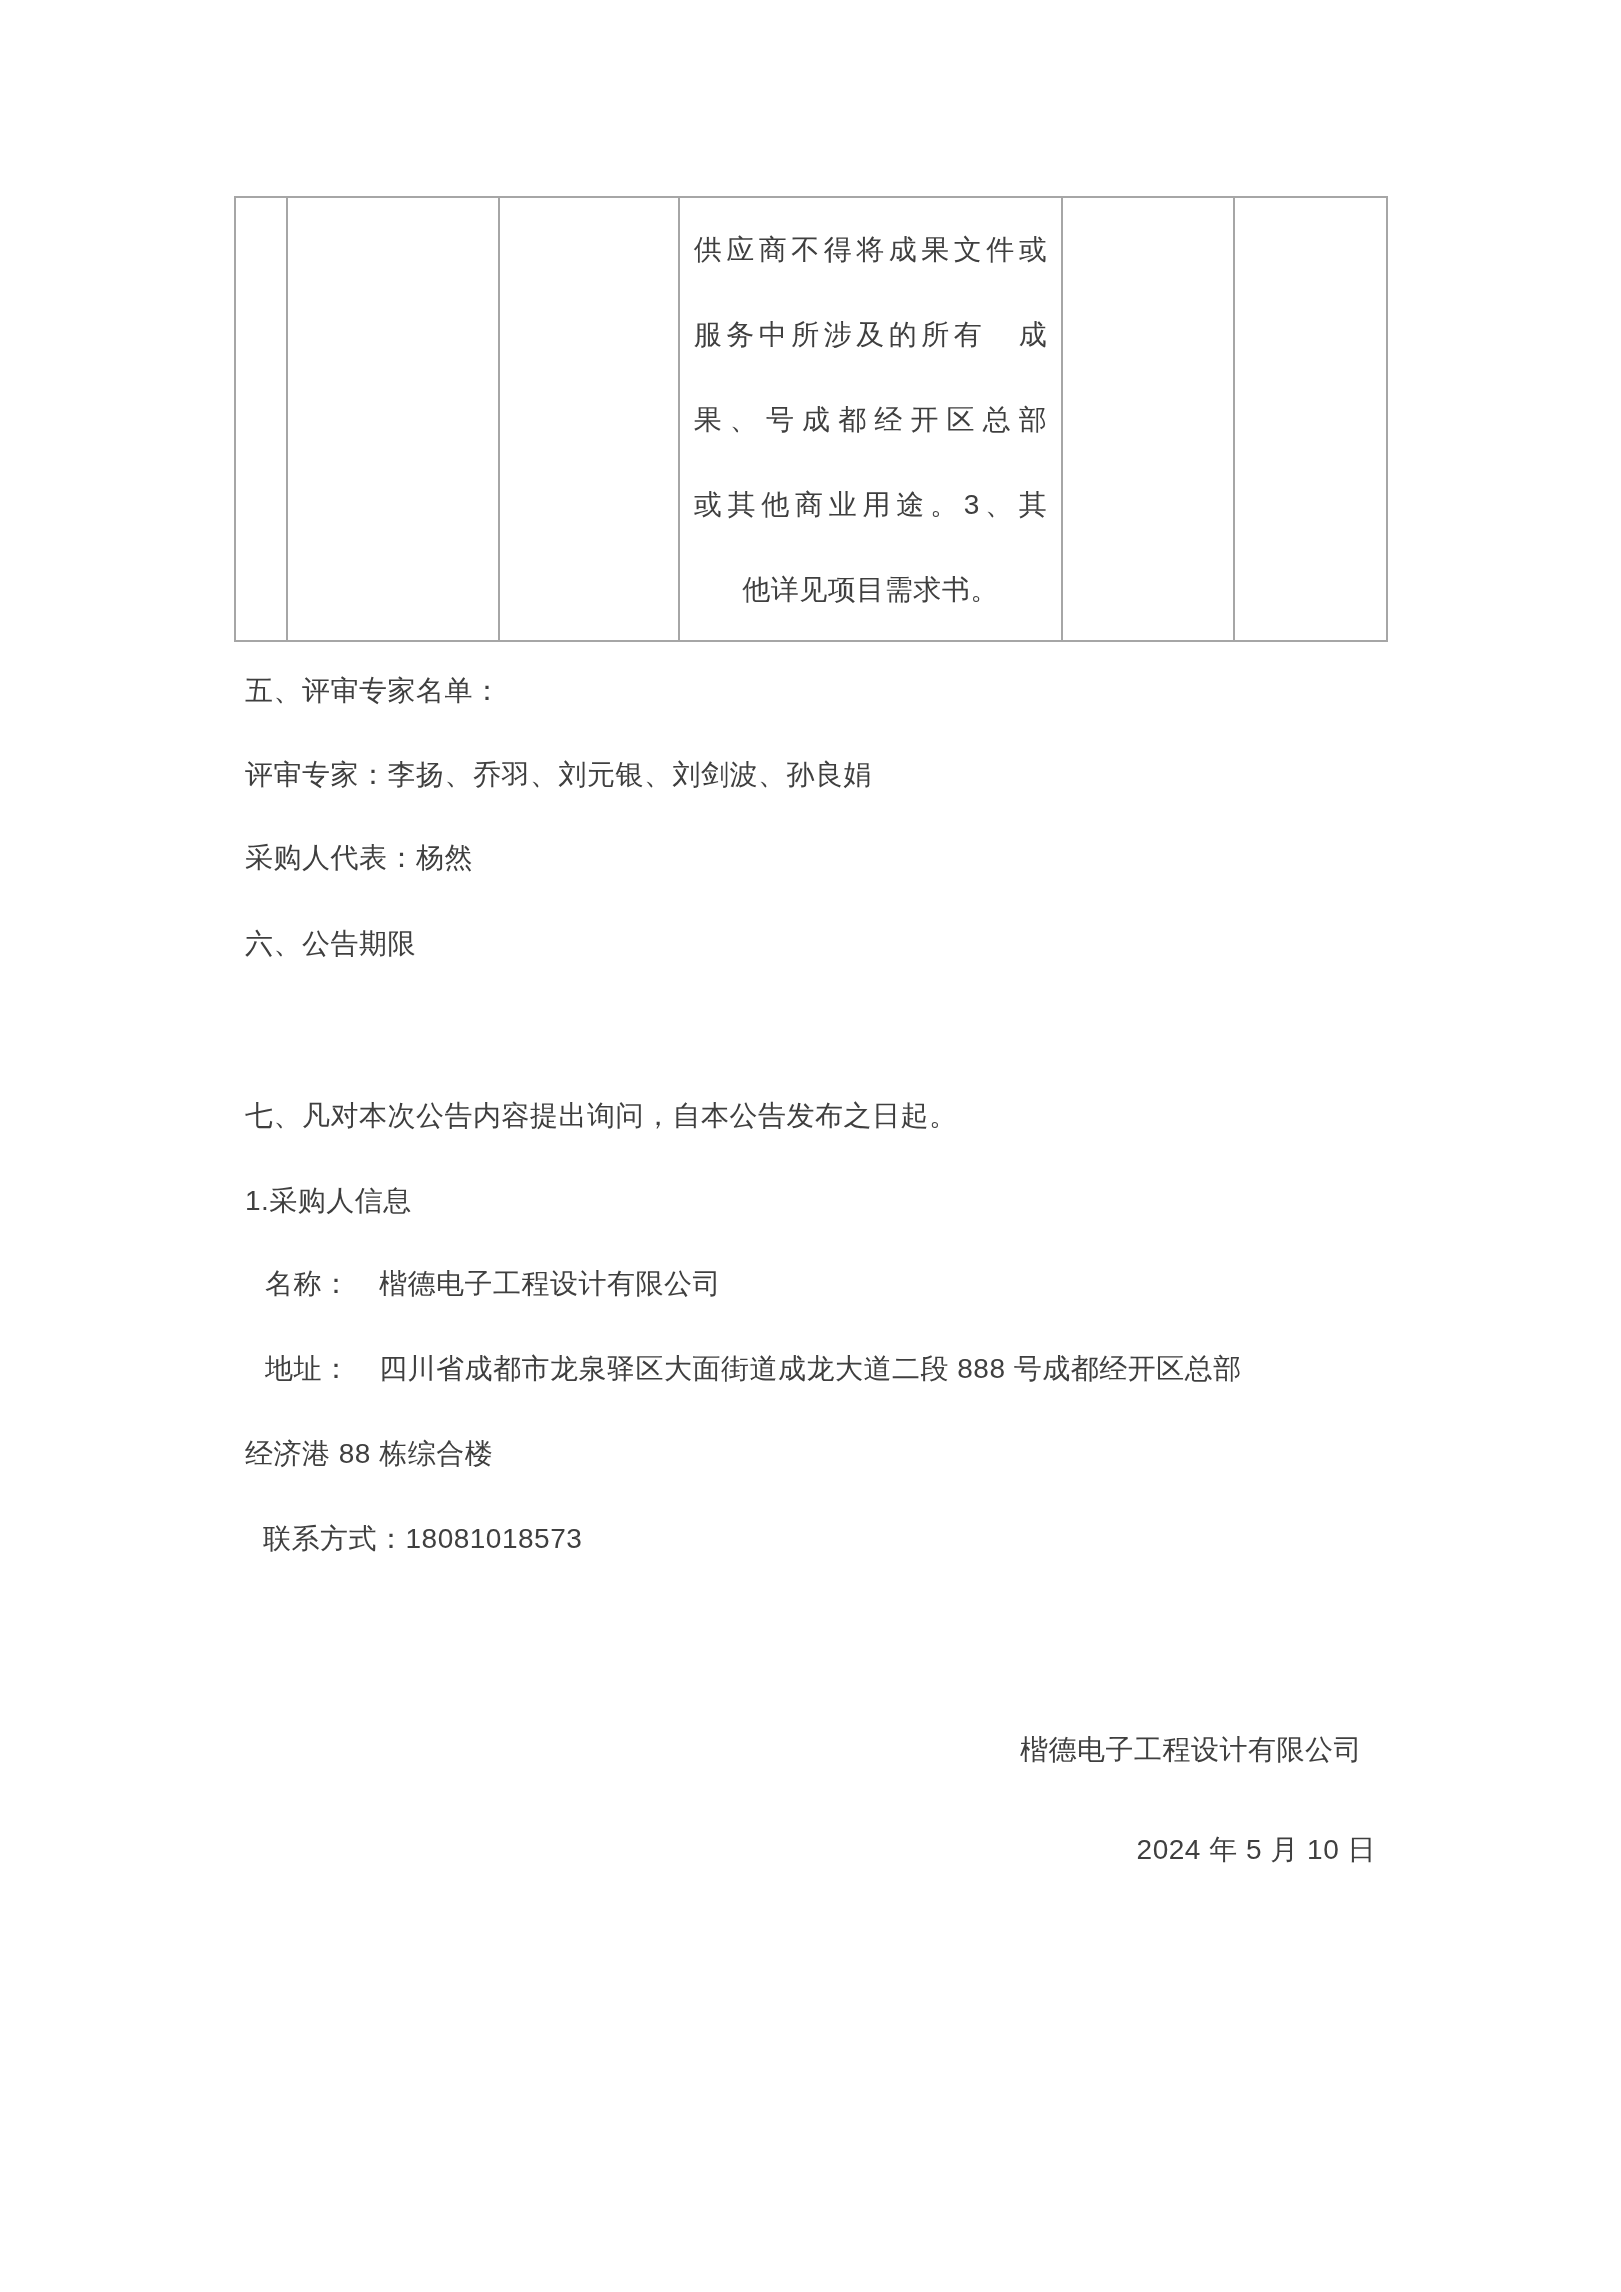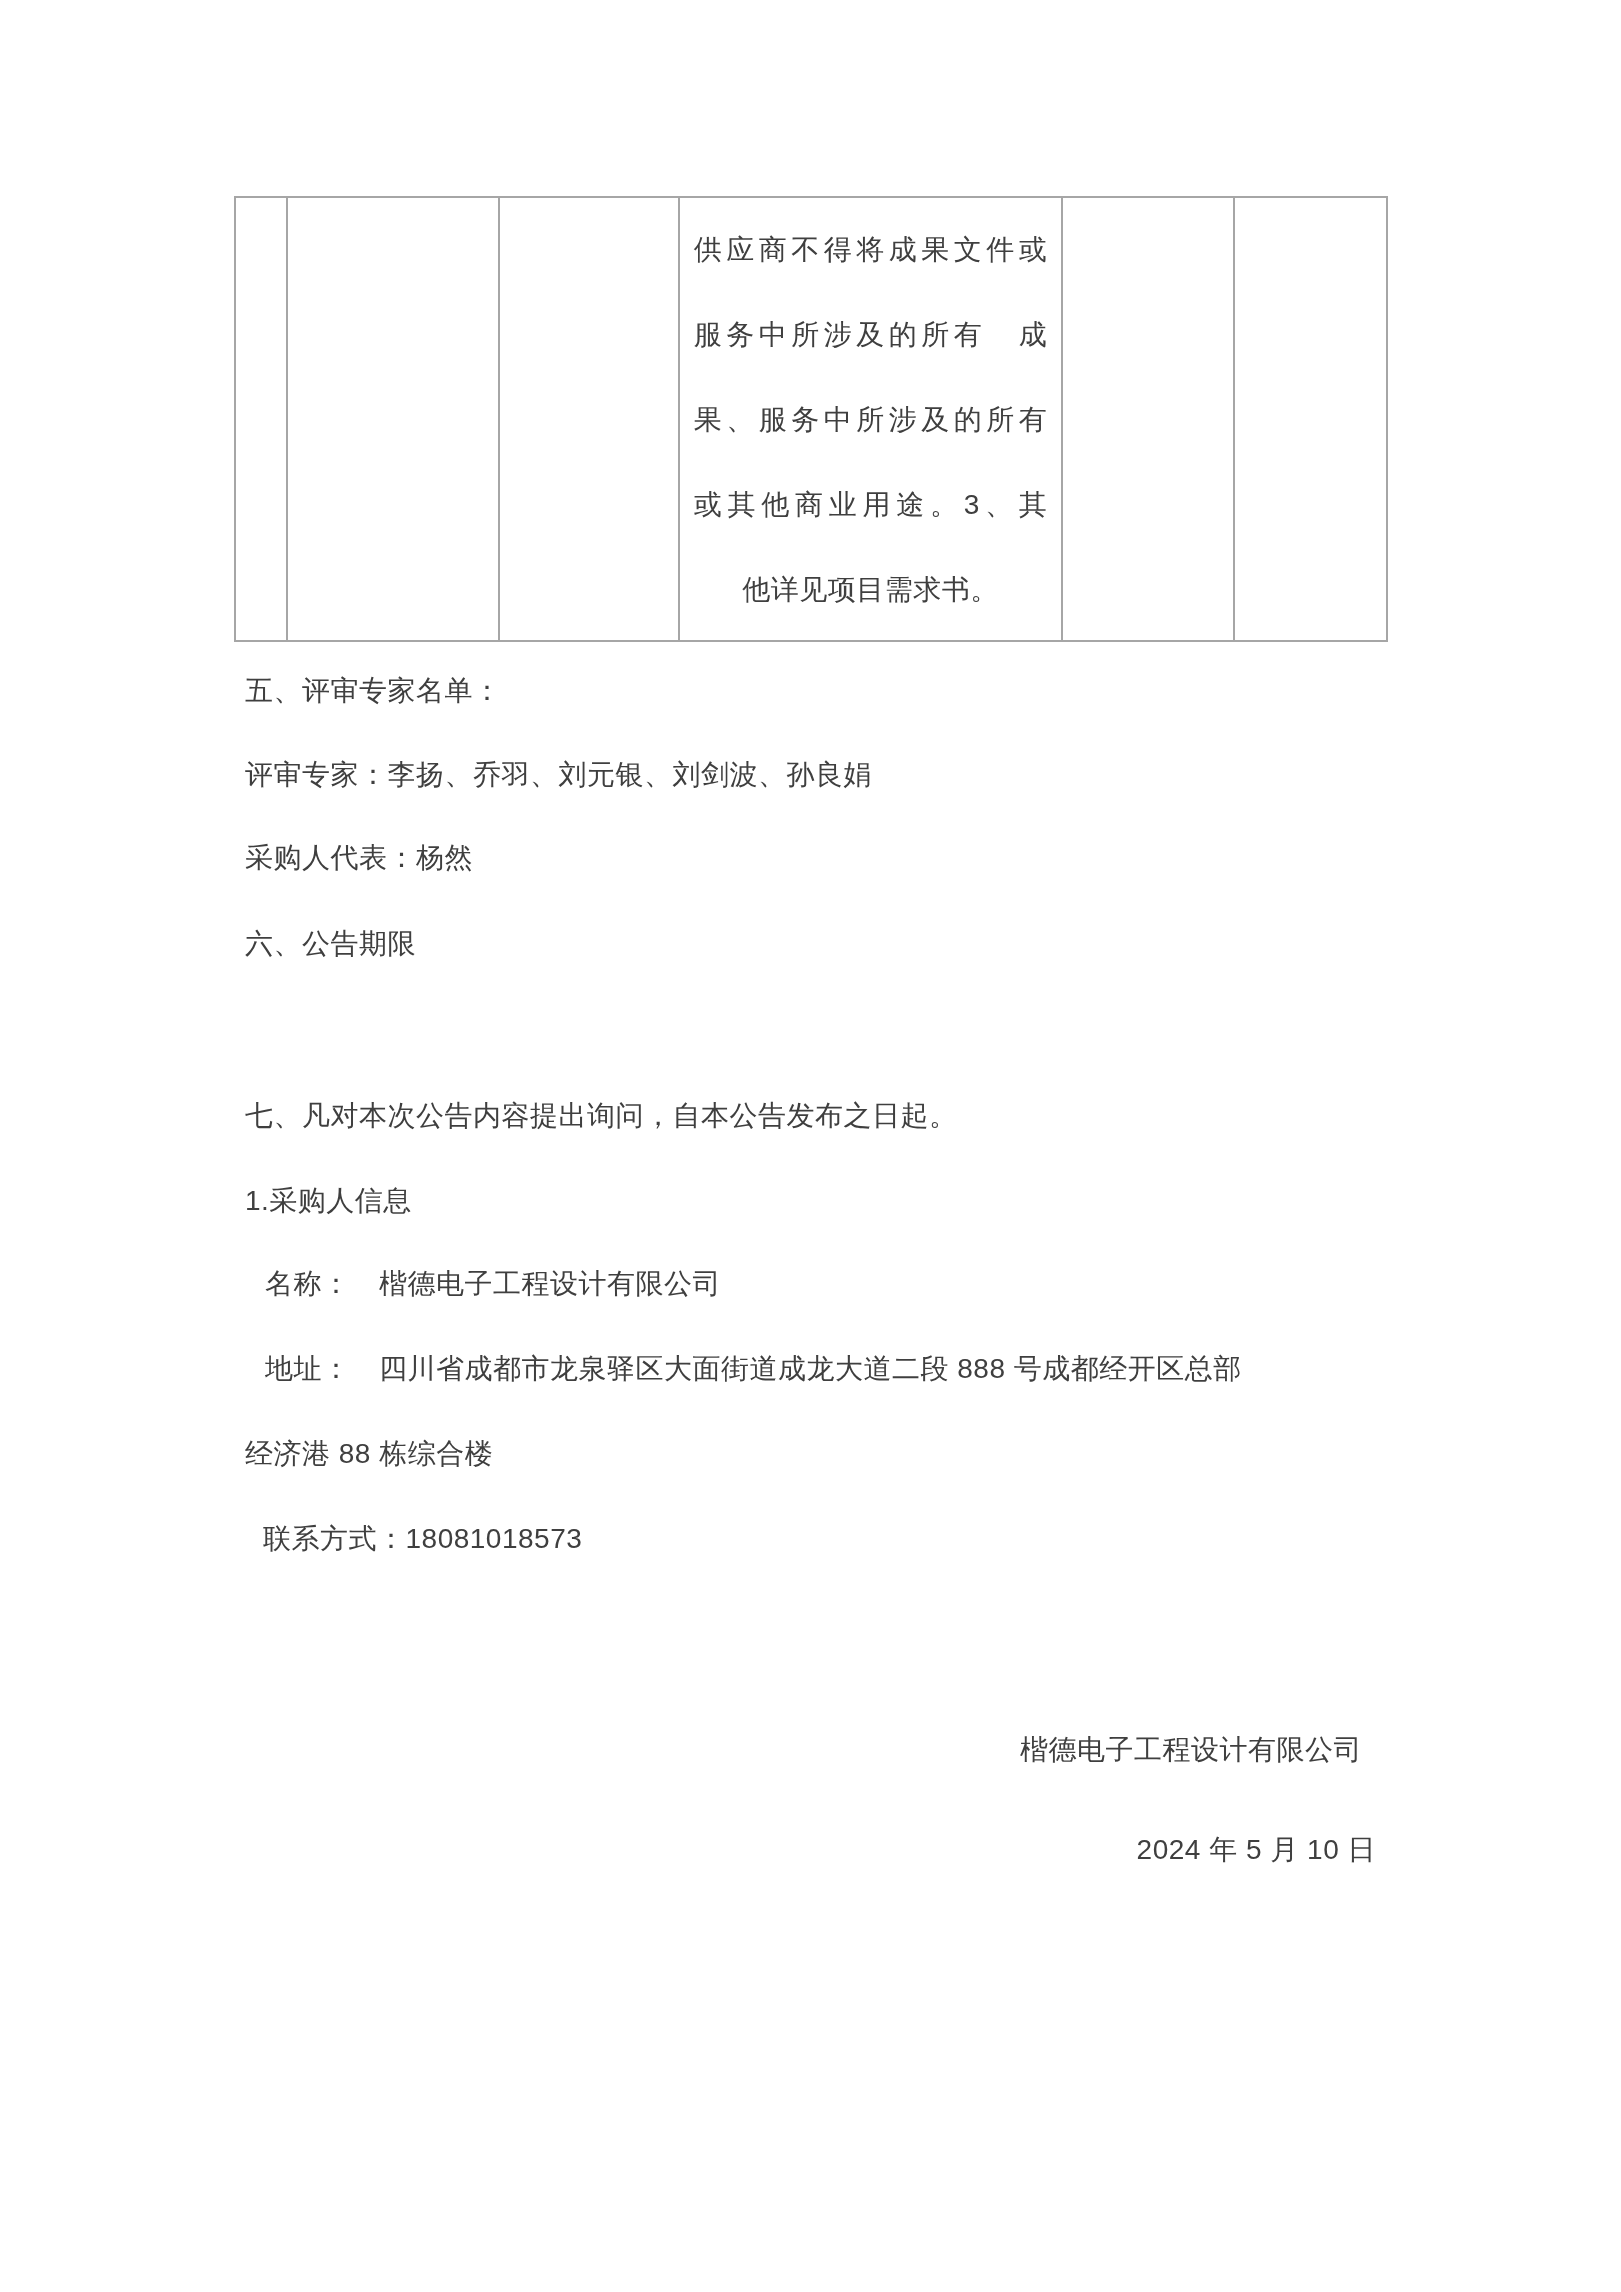--- a/index.html
+++ b/index.html
@@ -53,21 +53,21 @@
     </colgroup>
     <tbody>
       <tr>
         <td></td>
         <td></td>
         <td></td>
         <td>
           <div class="cell-text">
             <div class="cell-line">供应商不得将成果文件或</div>
             <div class="cell-line">服务中所涉及的所有　成</div>
-            <div class="cell-line">果、服务中所涉及的所有</div>
+            <div class="cell-line">果、号成都经开区总部</div>
             <div class="cell-line">或其他商业用途。3、其</div>
             <div class="cell-line center">他详见项目需求书。</div>
           </div>
         </td>
         <td></td>
         <td></td>
       </tr>
     </tbody>
   </table>
 

